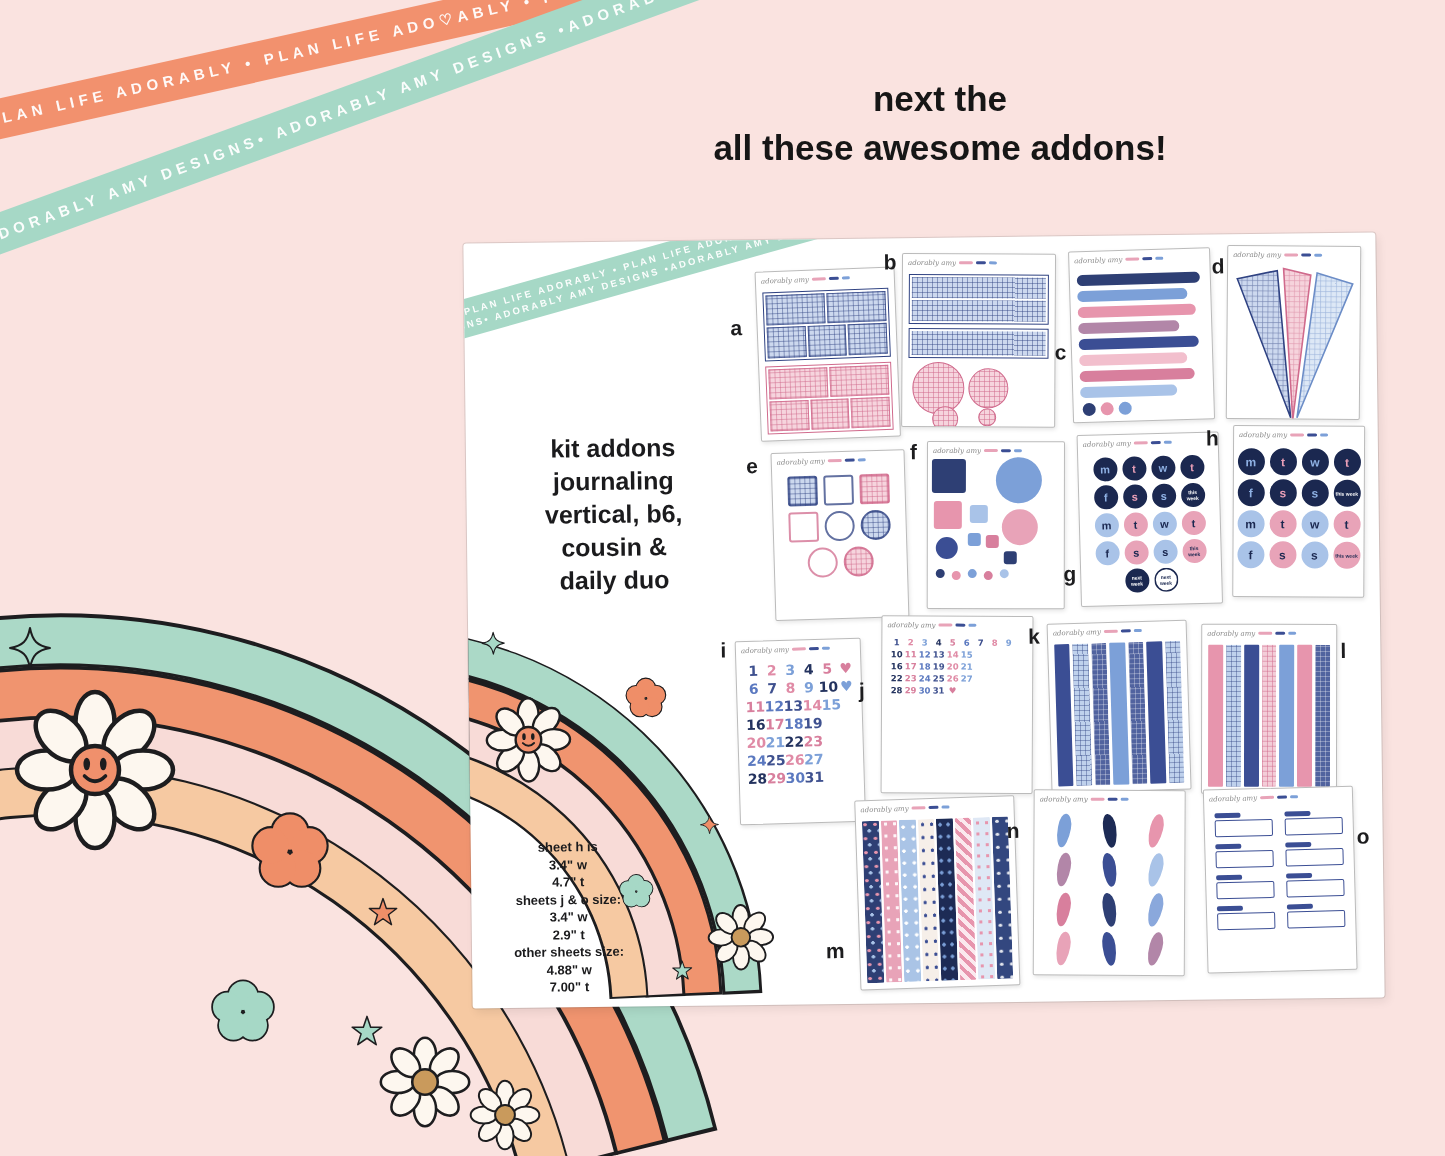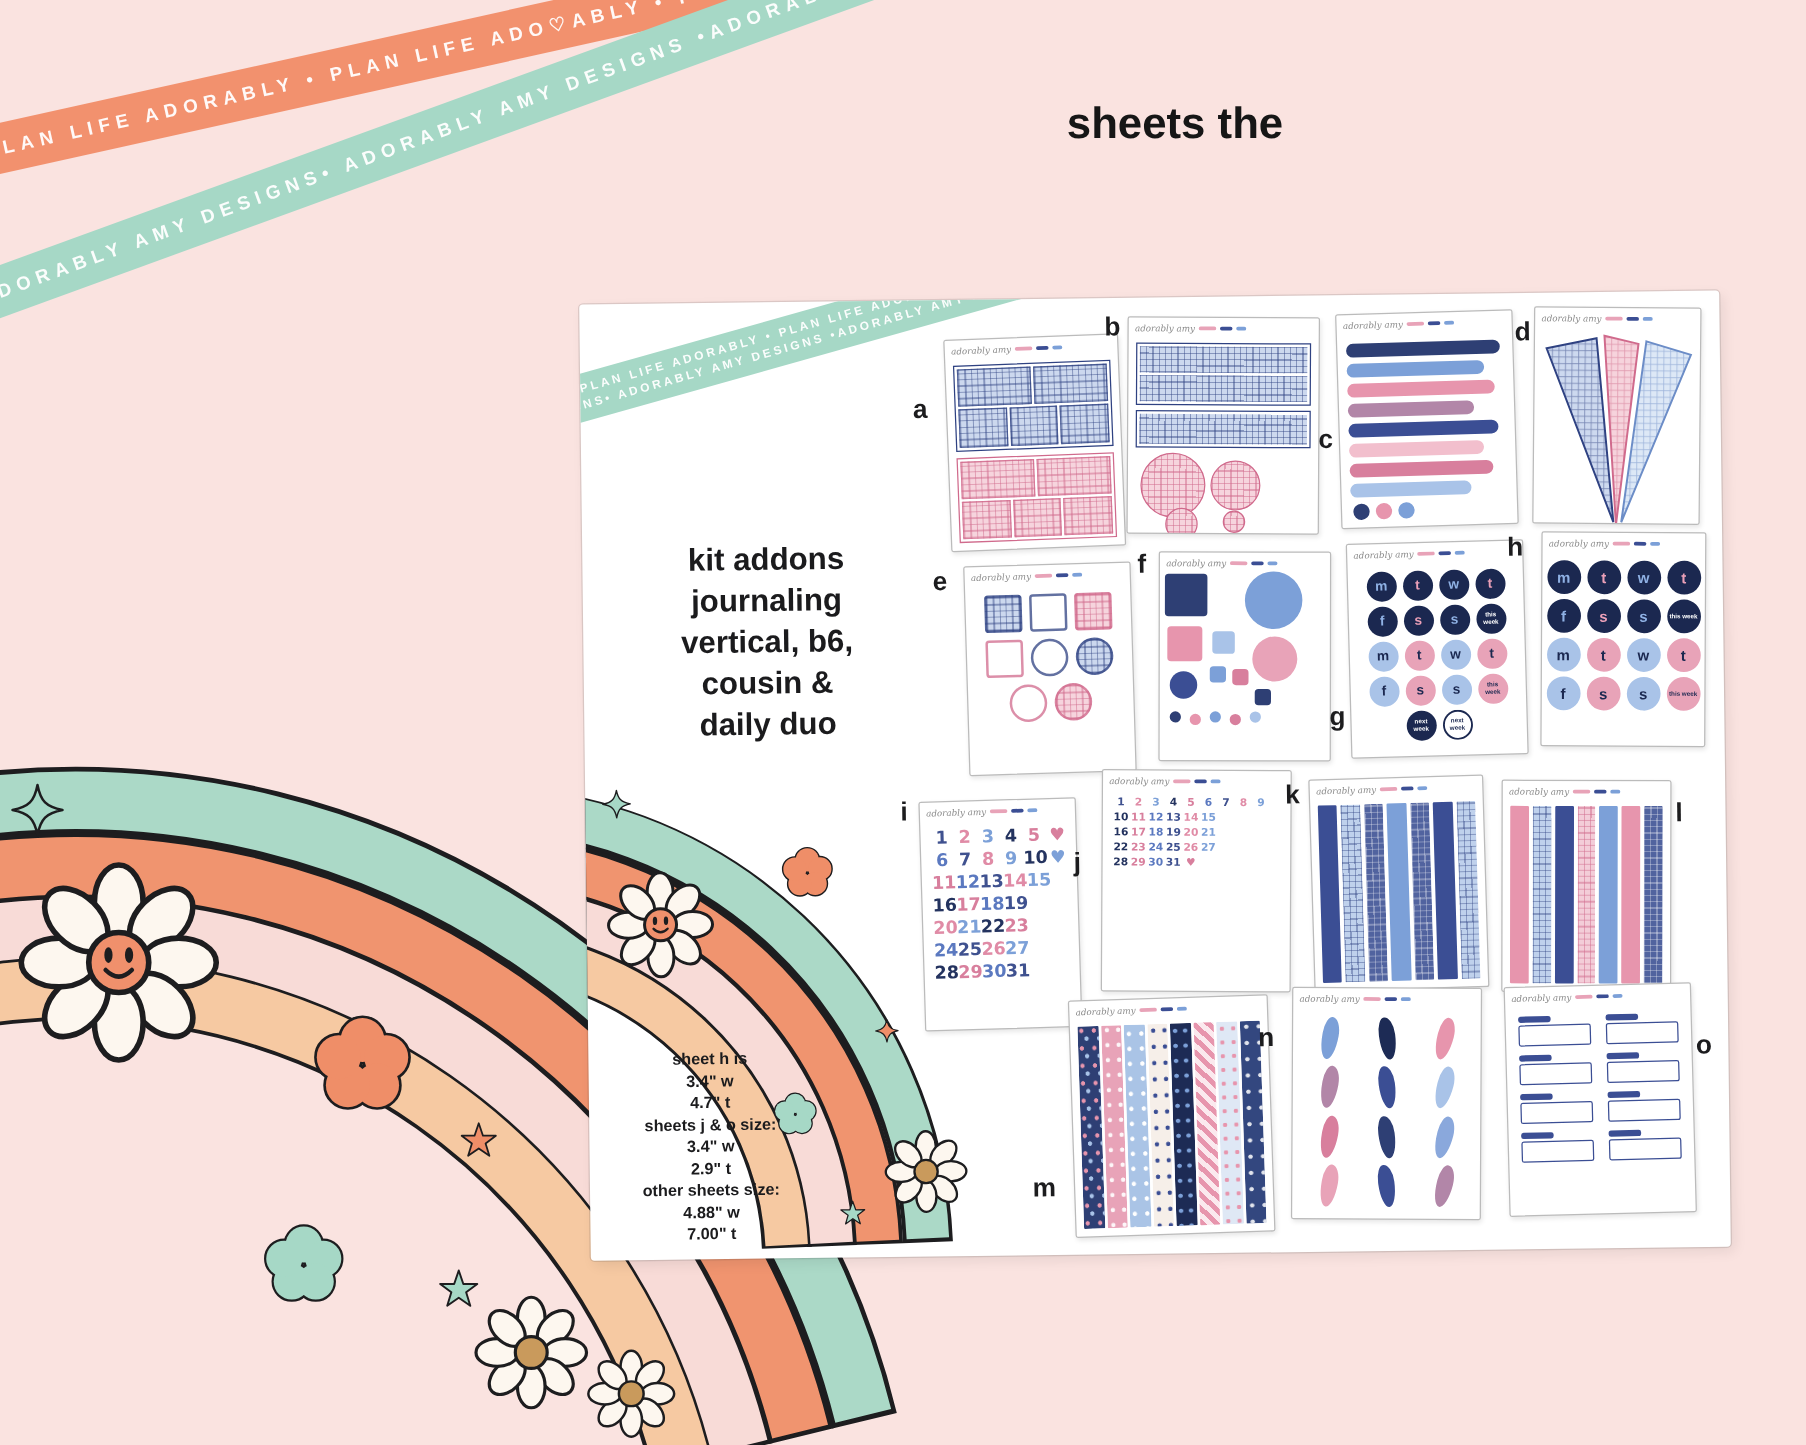--- a/index.html
+++ b/index.html
@@ -231,21 +231,22 @@
   </svg>
 
   <div class="tape coral">
     <span class="tape-text">PLAN LIFE ADORABLY • PLAN LIFE ADO♡ABLY • PLAN LIFE ADORABLY •</span>
   </div>
   <div class="tape mint">
     <span class="tape-text">ADORABLY AMY DESIGNS• ADORABLY AMY DESIGNS •ADORABLY AMY DESIGNS• ADORABLY</span>
   </div>
 
   <div class="headline">
-    <div>sheets the</div>
+    <div>next the</div>
+    <div>all these awesome addons!</div>
   </div>
 
   <div class="card">
 
     <svg class="rainbow-small" viewBox="0 0 345 425">
       <g fill="none" stroke-linecap="butt">
         <path d="M-429.9 413.6 A360 360 0 0 1 289.8 413.6" stroke="#1d1d1f" stroke-width="40"></path>
         <path d="M-389.9 414.6 A320 320 0 0 1 249.9 414.6" stroke="#1d1d1f" stroke-width="40"></path>
         <path d="M-352.9 415.6 A283 283 0 0 1 212.9 415.6" stroke="#1d1d1f" stroke-width="40"></path>
         <path d="M-316.9 416.5 A247 247 0 0 1 176.9 416.5" stroke="#1d1d1f" stroke-width="40"></path>

